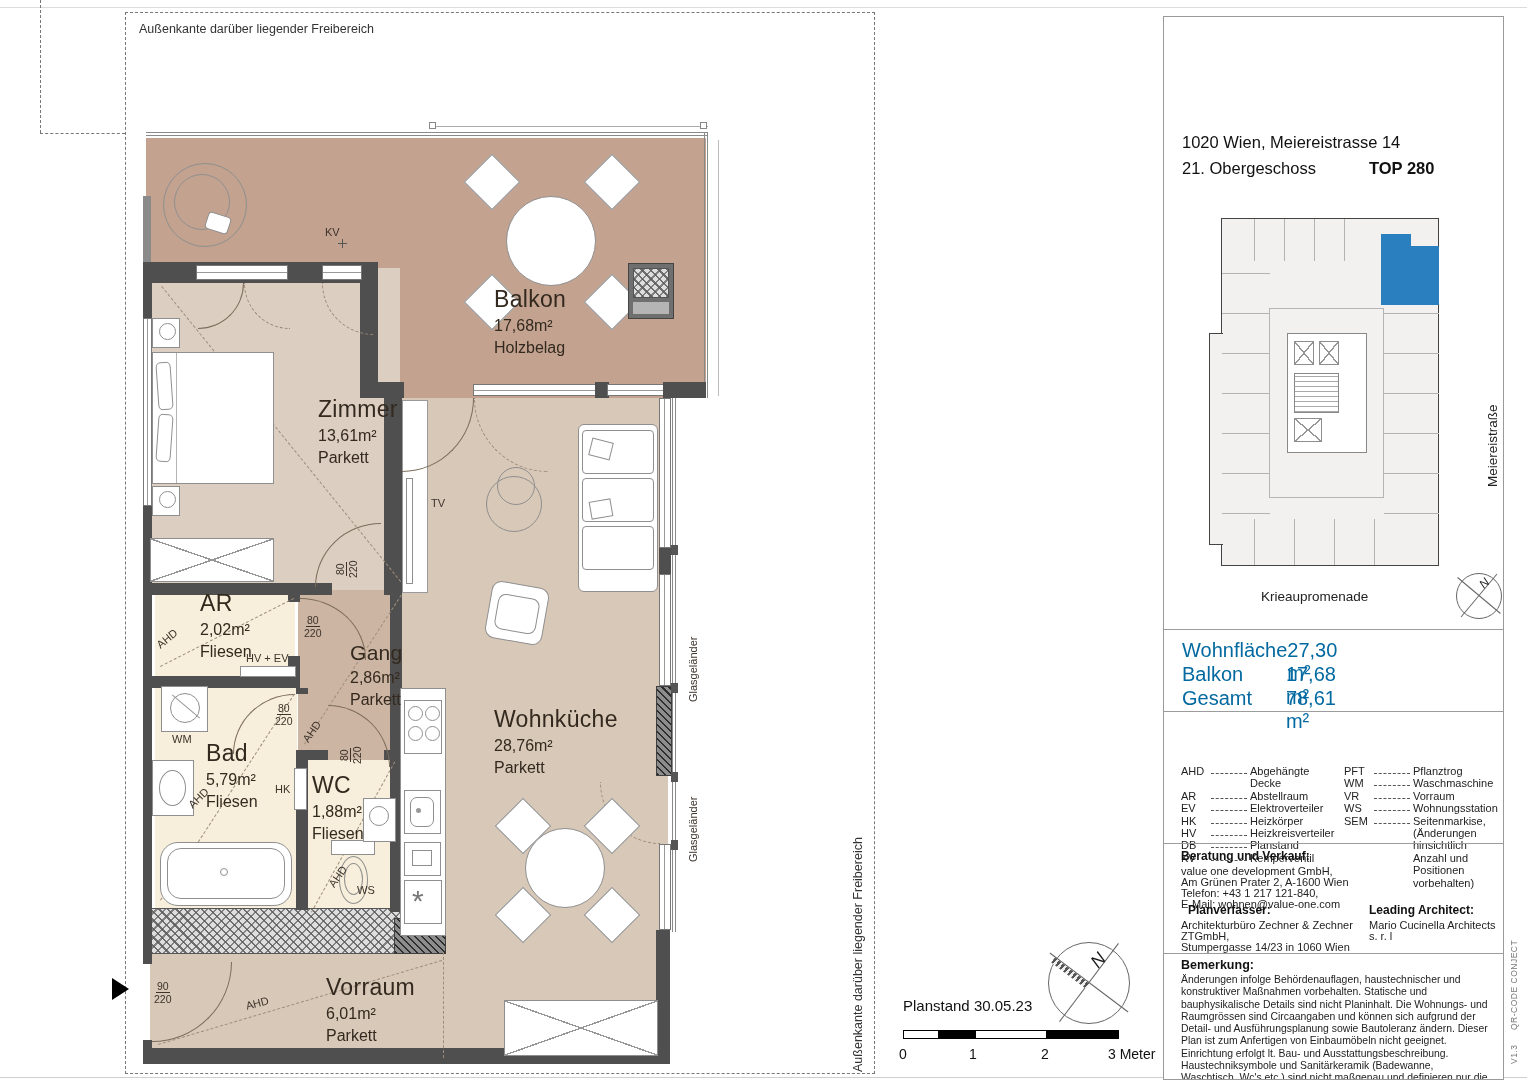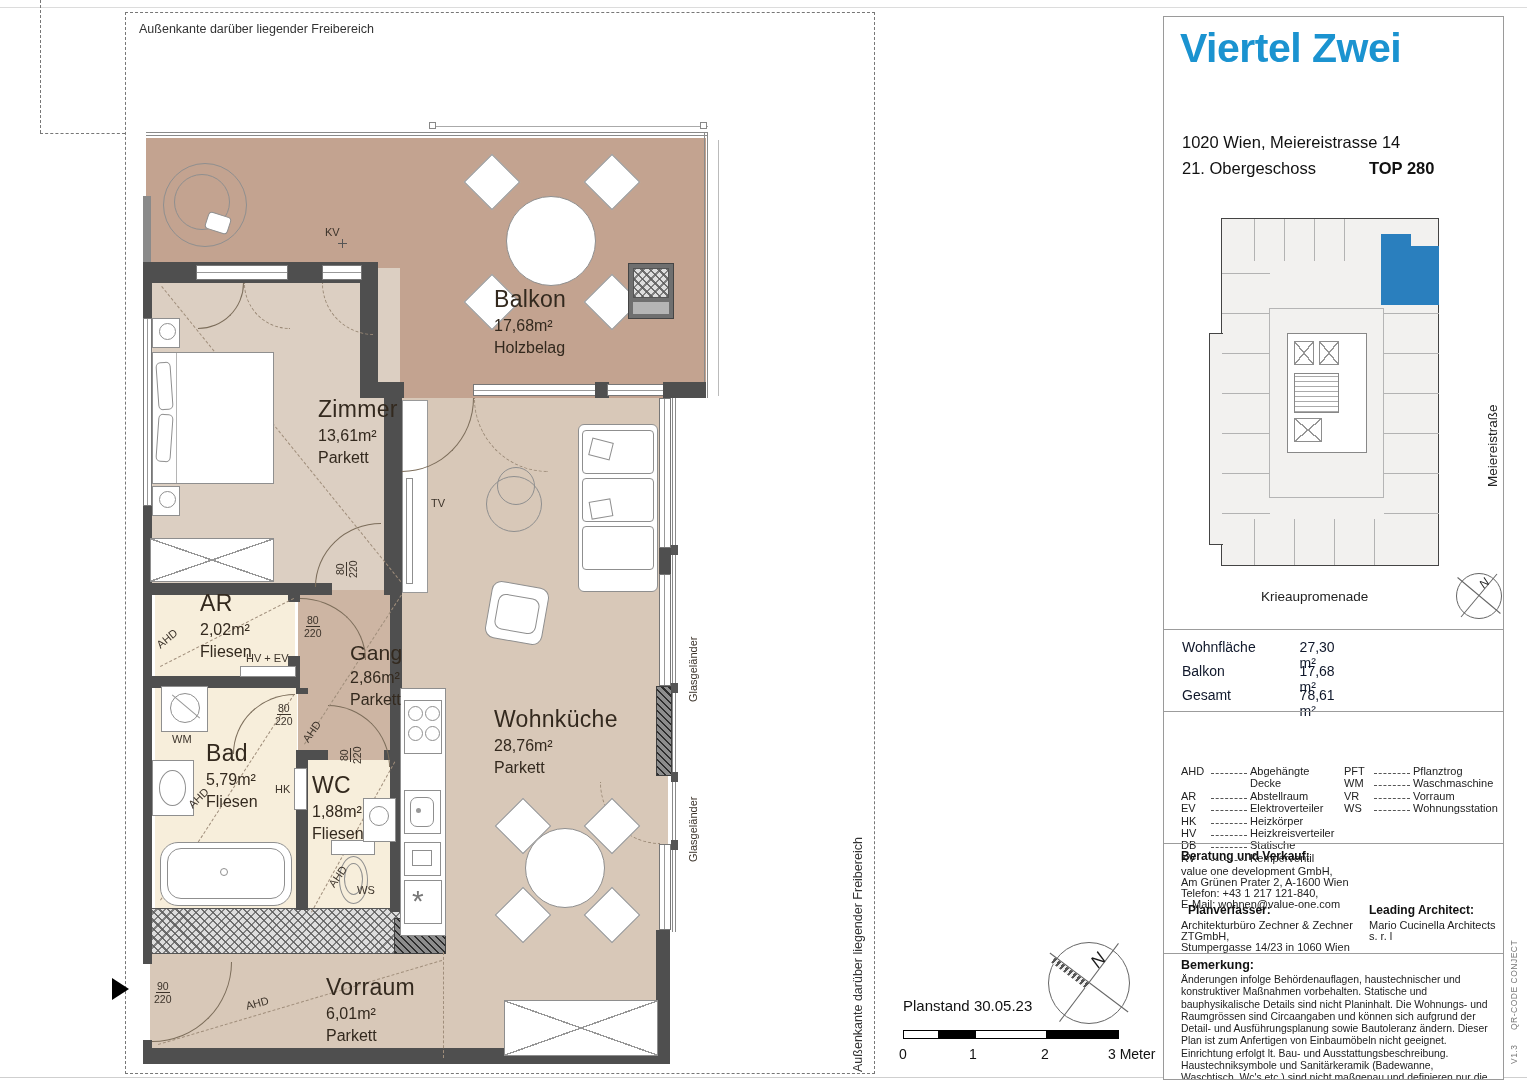--- a/index.html
+++ b/index.html
@@ -32,21 +32,21 @@
   .dimf{display:inline-flex;flex-direction:column;align-items:center;font-size:10.5px;color:#3c332a;line-height:1.15;transform-origin:0 0}
   .dimf b{font-weight:400;border-bottom:1px solid #3c332a;padding:0 1px}
   .vrot{transform:rotate(-90deg);transform-origin:0 0;white-space:nowrap}
   .blabel{font-size:12.5px;color:#333;white-space:nowrap}
   
   .panel{position:absolute;left:1163px;top:16px;width:339px;height:1062px;border:1px solid #9a9a9a;background:#fff;overflow:hidden}
   .ptitle{font-size:41px;line-height:1.06;font-weight:700;color:#1b93d0;letter-spacing:-.5px}
   .paddr{font-size:16.5px;color:#111}
   .punit{font-weight:700}
   .hline{position:absolute;left:0;width:339px;border-top:1px solid #9c9c9c}
-  .arow{display:flex;font-size:14px;height:24px;color:#0f172a}
+  .arow{display:flex;font-size:20px;height:24px;color:#0369a1}
   .al{width:124px}
   .ph{font-size:12px;font-weight:700;color:#111}
   .pline{font-size:11px;line-height:11px;color:#222}
   .note{font-size:11px;line-height:1.22;color:#222}
   .legrow{font-size:11px;line-height:12.4px;display:flex;color:#222}
   .ab{flex:0 0 30px}
   .dots{flex:0 0 36px;border-bottom:1px dashed #555;height:8px;margin-right:3px}
   .de{flex:1}
   .logoword{font-weight:700;font-size:37px;line-height:.92;color:#2196d3;letter-spacing:-1.5px}
   .logourl{font-size:11px;font-weight:700;color:#2196d3;margin-top:7px}
@@ -310,21 +310,20 @@
   <div class="a" style="left:1048px;top:942px;width:82px;height:82px">
     <div class="a furnT round" style="left:0;top:0;width:82px;height:82px;border-color:#666"></div>
     <div class="a" style="left:-8px;top:40px;width:98px;border-top:1px solid #666;transform:rotate(37deg)"></div>
     <div class="a" style="left:-8px;top:40px;width:98px;border-top:1px solid #666;transform:rotate(-53deg)"></div>
     <div class="a" style="left:5px;top:15px;width:44px;height:6px;background:repeating-linear-gradient(90deg,#555 0 2.5px,#eee 2.5px 5px);transform:rotate(37deg);transform-origin:0 50%"></div>
     <div class="a" style="left:44px;top:8px;font-style:italic;font-size:18px;transform:rotate(-48deg)">N</div>
   </div>
 
   <div class="panel">
     <div class="a ptitle" style="left:16px;top:10px;width:310px">
-      <div>Viertel Zwei</div>
     </div>
     <div class="a paddr" style="left:18px;top:116px">1020 Wien, Meiereistrasse 14</div>
     <div class="a paddr" style="left:18px;top:142px">21. Obergeschoss</div>
     <div class="a paddr punit" style="left:205px;top:142px">TOP 280</div>
 
     <div class="a" style="left:45px;top:196px;width:240px;height:352px">
       <div class="a" style="left:12px;top:5px;width:218px;height:348px;border:1.6px solid #444;background:#f2f1ef"></div>
       <div class="a" style="left:0;top:120px;width:14px;height:212px;border:1.6px solid #444;background:#f2f1ef;border-right:none"></div>
       <div class="a" style="left:60px;top:95px;width:115px;height:190px;border:1px solid #b5b5b5"></div>
       <div class="a" style="left:78px;top:120px;width:80px;height:120px;border:1px solid #888;background:#fff"></div>
@@ -408,21 +407,21 @@
           <span class="de">Heizkörper</span>
         </div>
       <div class="legrow">
           <span class="ab">HV</span>
           <span class="dots"></span>
           <span class="de">Heizkreisverteiler</span>
         </div>
       <div class="legrow">
           <span class="ab">DB</span>
           <span class="dots"></span>
-          <span class="de">Statische</span>
+          <span class="de">Planstand</span>
         </div>
       <div class="legrow">
           <span class="ab">KV</span>
           <span class="dots"></span>
           <span class="de">Kemperventil</span>
         </div>
     </div>
     <div class="a" style="left:180px;top:748px;width:150px">
       <div class="legrow">
           <span class="ab">PFT</span>
@@ -436,20 +435,25 @@
         </div>
       <div class="legrow">
           <span class="ab">VR</span>
           <span class="dots"></span>
           <span class="de">Vorraum</span>
         </div>
       <div class="legrow">
           <span class="ab">WS</span>
           <span class="dots"></span>
           <span class="de">Wohnungsstation</span>
+        </div>
+      <div class="legrow">
+          <span class="ab">SEM</span>
+          <span class="dots"></span>
+          <span class="de">Seitenmarkise, (Änderungen hinsichtlich Anzahl und Positionen vorbehalten)</span>
         </div>
     </div>
 
     <div class="hline" style="top:826px"></div>
 
     <div class="a ph" style="left:17px;top:832px">Beratung und Verkauf:</div>
     <div class="a" style="left:17px;top:849px">
       <div class="pline">value one development GmbH,</div>
       <div class="pline">Am Grünen Prater 2, A-1600 Wien</div>
       <div class="pline">Telefon: +43 1 217 121-840,</div>

